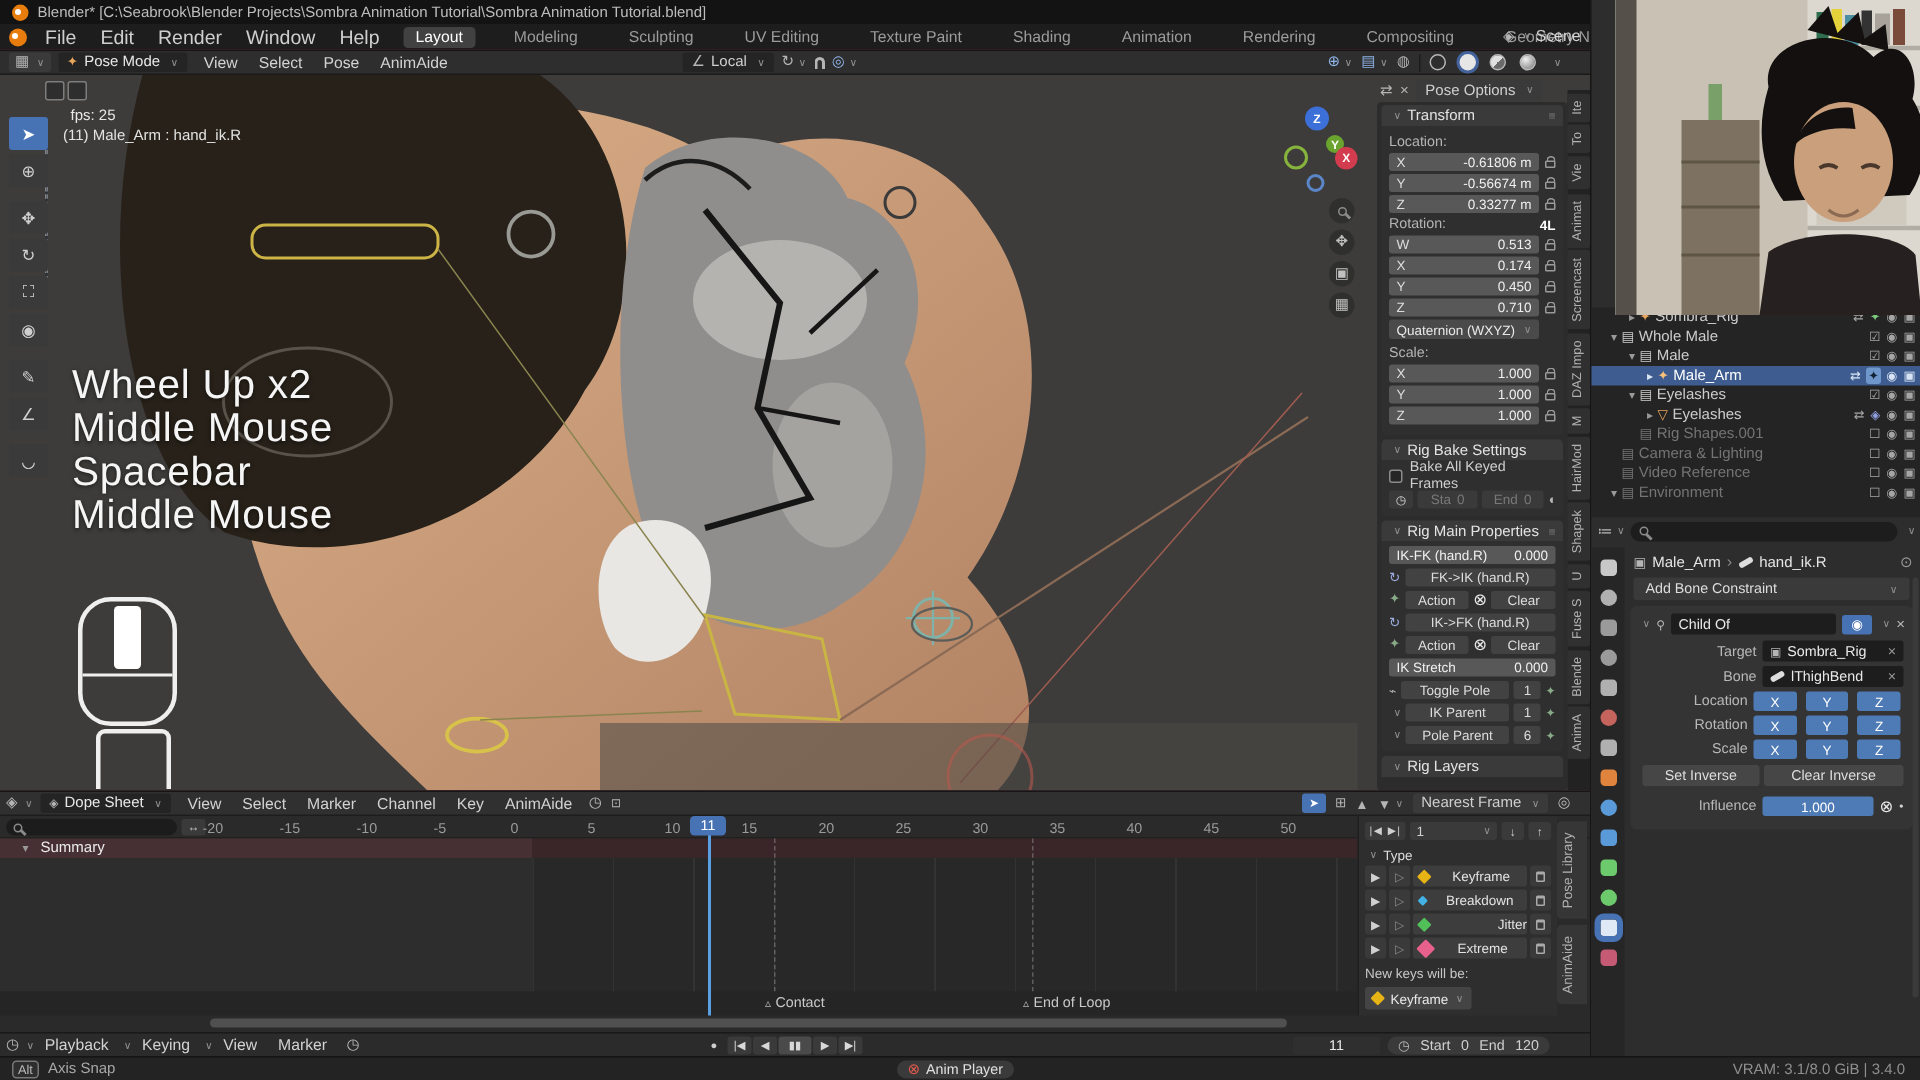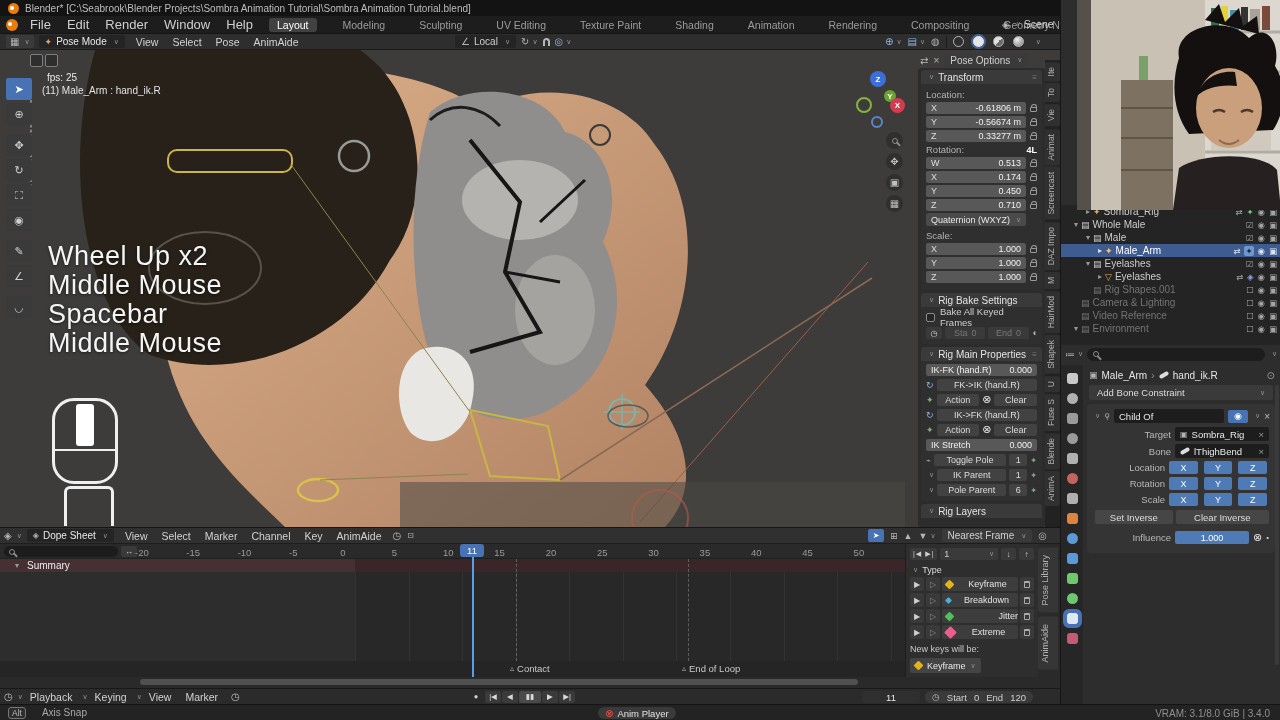--- a/index.html
+++ b/index.html
@@ -70,21 +70,21 @@
 .lchip{flex:1;background:#3d3d3d;gap:4px;padding-left:4px;justify-content:flex-start}
 .tchip{width:14px;background:#3a3a3a}
 .diamond{width:7px;height:7px;transform:rotate(45deg);border-radius:1px;display:inline-block}
 .diamond.bd{width:5px;height:5px}.diamond.ex{width:9px;height:9px}.diamond.kf{width:7px;height:7px}
 .i-trash{width:6px;height:7px;border:1px solid #aaa;border-top:2px solid #aaa;border-radius:1px;display:inline-block}
 .dstabs{left:1038px;top:20px;width:20px;display:flex;flex-direction:column;gap:4px}
 .dstabs .vtab{font-size:9px;padding:7px 2px;background:#363636;border-radius:0 3px 3px 0;transform:rotate(180deg)}
 
 #timeline{top:688px;left:0;width:1060px;height:16px;background:#2b2b2b;border-top:1px solid #191919;padding-left:4px}
 .tbtn{width:16px;height:12px;background:#3a3a3a;border-radius:2px;font-size:7.5px;color:#d8d8d8;display:inline-flex;align-items:center;justify-content:center;margin-right:1px}
-#statusbar{top:704px;left:0;width:1280px;height:16px;background:#232323;border-top:1px solid #141414;font-size:10px;color:#a8a8a8;padding-left:8px;gap:16px}
+#statusbar{top:704px;left:0;width:1280px;height:16px;background:#232323;border-top:1px solid #141414;font-size:10px;color:#a8a8a8;padding-left:8px;gap:6px}
 .keycap{border:1px solid #777;border-radius:3px;padding:0 3px;font-size:8.5px;color:#bbb;background:#2e2e2e}
 
 #rightcol{left:1060px;top:0;width:220px;height:704px;background:#2d2d2d;border-left:1px solid #161616}
 #outliner{position:absolute;left:0;top:205px;width:220px;height:140px;background:#242424}
 .orow{height:13px;display:flex;align-items:center;font-size:10px;color:#cccccc;position:relative;padding-right:4px}
 .orow .lbl{margin-left:3px;white-space:nowrap}
 .orow.sel{background:#3e5c8f;color:#fff}
 .orow.dimrow{color:#747474}
 .oicons{position:absolute;right:4px;display:flex;gap:4px;font-size:8.5px;color:#a5a5a5}
 .disc{width:10px;text-align:center;font-size:8px;color:#999}

